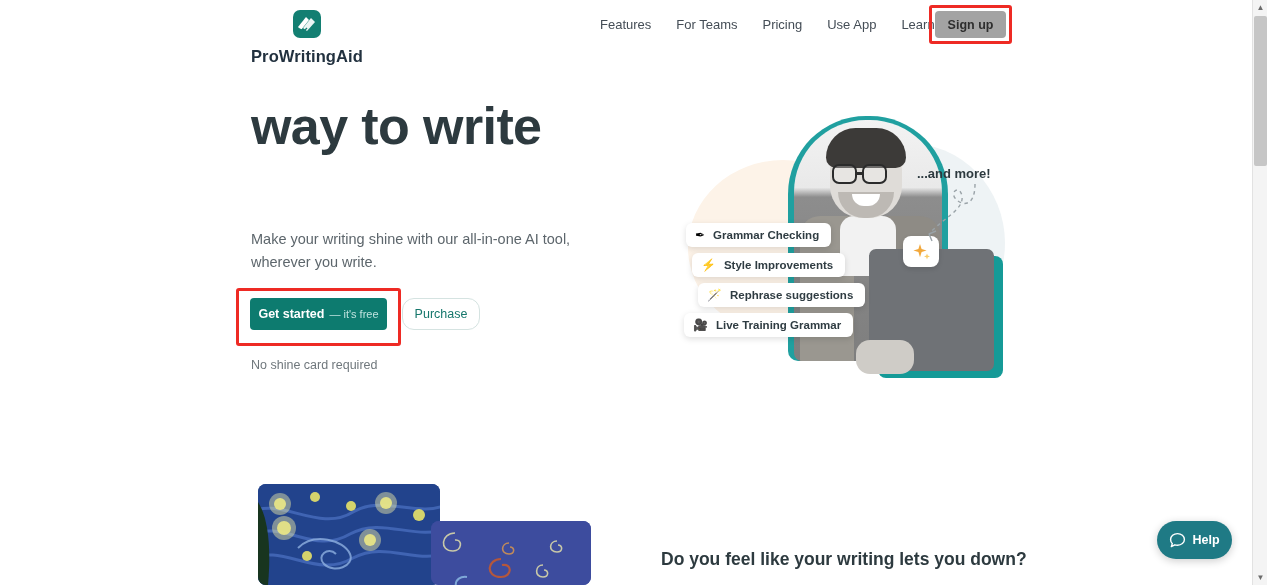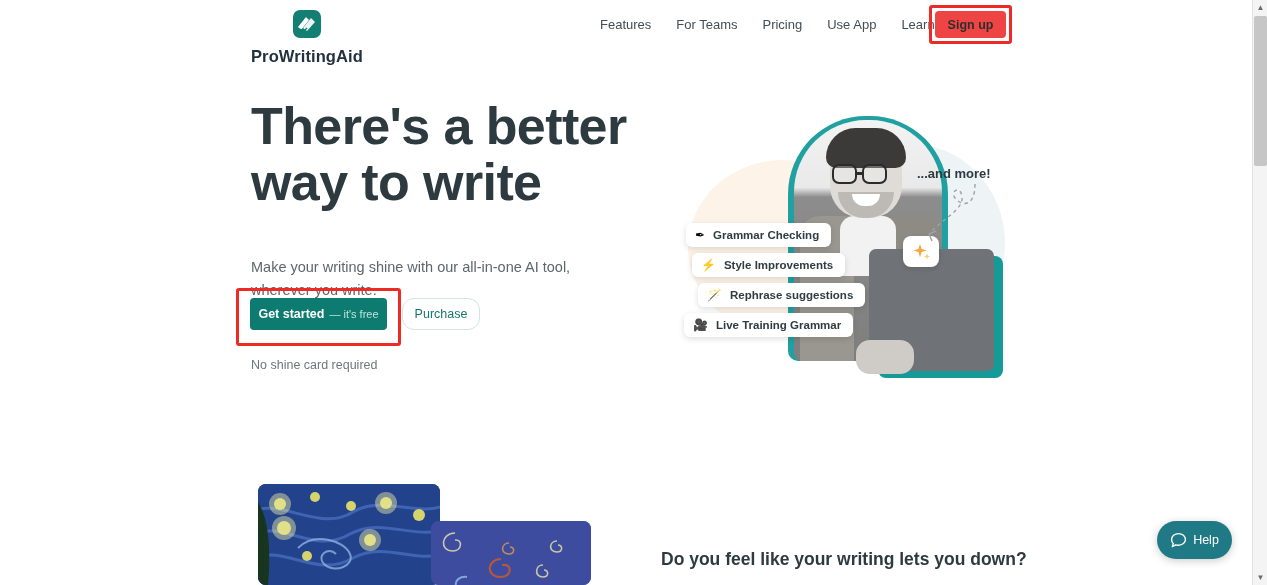--- a/index.html
+++ b/index.html
@@ -20,33 +20,33 @@
   #logo-mark { width: 28px; height: 28px; border-radius: 7px; background: #137f72; position: relative; flex: none; }
   #logo-mark svg { position: absolute; left: 4px; top: 5px; }
   #brand-name { font-size: 16.5px; font-weight: bold; color: #22313f; letter-spacing: .1px; white-space: nowrap; }
 
   #nav { position: absolute; left: 600px; top: 15px; display: flex; align-items: center; gap: 25px; }
   .nav-link { font-size: 13px; color: #444d56; white-space: nowrap; cursor: pointer; line-height: 20px; }
 
   #signup-wrap { position: absolute; left: 929px; top: 5px; width: 83px; height: 39px; border: 3px solid #ee2a24; border-radius: 3px; }
   #signup-btn {
     position: absolute; left: 3px; top: 3px; width: 71px; height: 27px;
-    background: #ef4444; border-radius: 4px; color: #2e2e2e; font-size: 12.5px;
+    background: #a3a3a3; border-radius: 4px; color: #2e2e2e; font-size: 12.5px;
     font-weight: bold; display: flex; align-items: center; justify-content: center;
     cursor: pointer; white-space: nowrap;
   }
 
   
   #hero-title {
     position: absolute; left: 251px; top: 98px; width: 390px;
     font-size: 52px; line-height: 56px; font-weight: bold; color: #2d3a3f; letter-spacing: -0.6px;
   }
   #hero-sub {
     position: absolute; left: 251px; top: 228px; width: 330px;
-    font-size: 14.5px; line-height: 23px; color: #5d666c; margin-top: 28px;
+    font-size: 14.5px; line-height: 23px; color: #5d666c;
   }
 
   #cta-annot { position: absolute; left: 236px; top: 288px; width: 165px; height: 58px; border: 3px solid #ee2a24; border-radius: 3px; }
   #get-started {
     position: absolute; left: 250px; top: 298px; width: 137px; height: 32px;
     background: #0d7b6f; border-radius: 4px; display: flex; align-items: center; justify-content: center;
     gap: 5px; cursor: pointer; white-space: nowrap;
   }
   #gs-label { color: #fff; font-size: 12.5px; font-weight: bold; }
   #gs-sub { color: #bfe3df; font-size: 11px; }
@@ -122,21 +122,21 @@
     color: #2d3a3f; white-space: nowrap;
   }
 
   
   #help-btn {
     position: absolute; left: 1157px; top: 521px; width: 75px; height: 38px;
     background: #1f7a85; border-radius: 19px; display: flex; align-items: center;
     justify-content: center; gap: 6px; cursor: pointer;
     box-shadow: 0 2px 8px rgba(0,0,0,.2);
   }
-  #help-label { color: #fff; font-size: 12.5px; font-weight: normal; white-space: nowrap; }
+  #help-label { color: #fff; font-size: 12.5px; font-weight: bold; white-space: nowrap; }
 
   
   #scrollbar { position: absolute; right: 0; top: 0; width: 15px; height: 585px; background: #f4f4f4; border-left: 1px solid #e2e2e2; }
   .sb-arrow { position: absolute; left: 0; width: 15px; height: 15px; display: flex; align-items: center; justify-content: center; color: #6b6b6b; font-size: 8px; cursor: pointer; }
   #sb-up { top: 0; } #sb-down { bottom: 0; }
   #sb-thumb { position: absolute; left: 1px; top: 16px; width: 13px; height: 150px; background: #c6c6c6; border-radius: 2px; cursor: pointer; }
 </style>
 </head>
 <body>
 
@@ -163,21 +163,20 @@
         <div class="nav-link">Learn</div>
         <div class="nav-link">Log in</div>
       </div>
 
       <div id="signup-wrap">
         <div id="signup-btn">Sign up</div>
       </div>
     </div>
 
     <div id="hero-title">
-      <div>There's a better</div>
       <div>way to write</div>
     </div>
     <div id="hero-sub">
       <div>Make your writing shine with our all-in-one AI tool,</div>
       <div>wherever you write.</div>
     </div>
 
     <div id="cta-annot"></div>
     <div id="get-started">
       <span id="gs-label">Get started</span>

